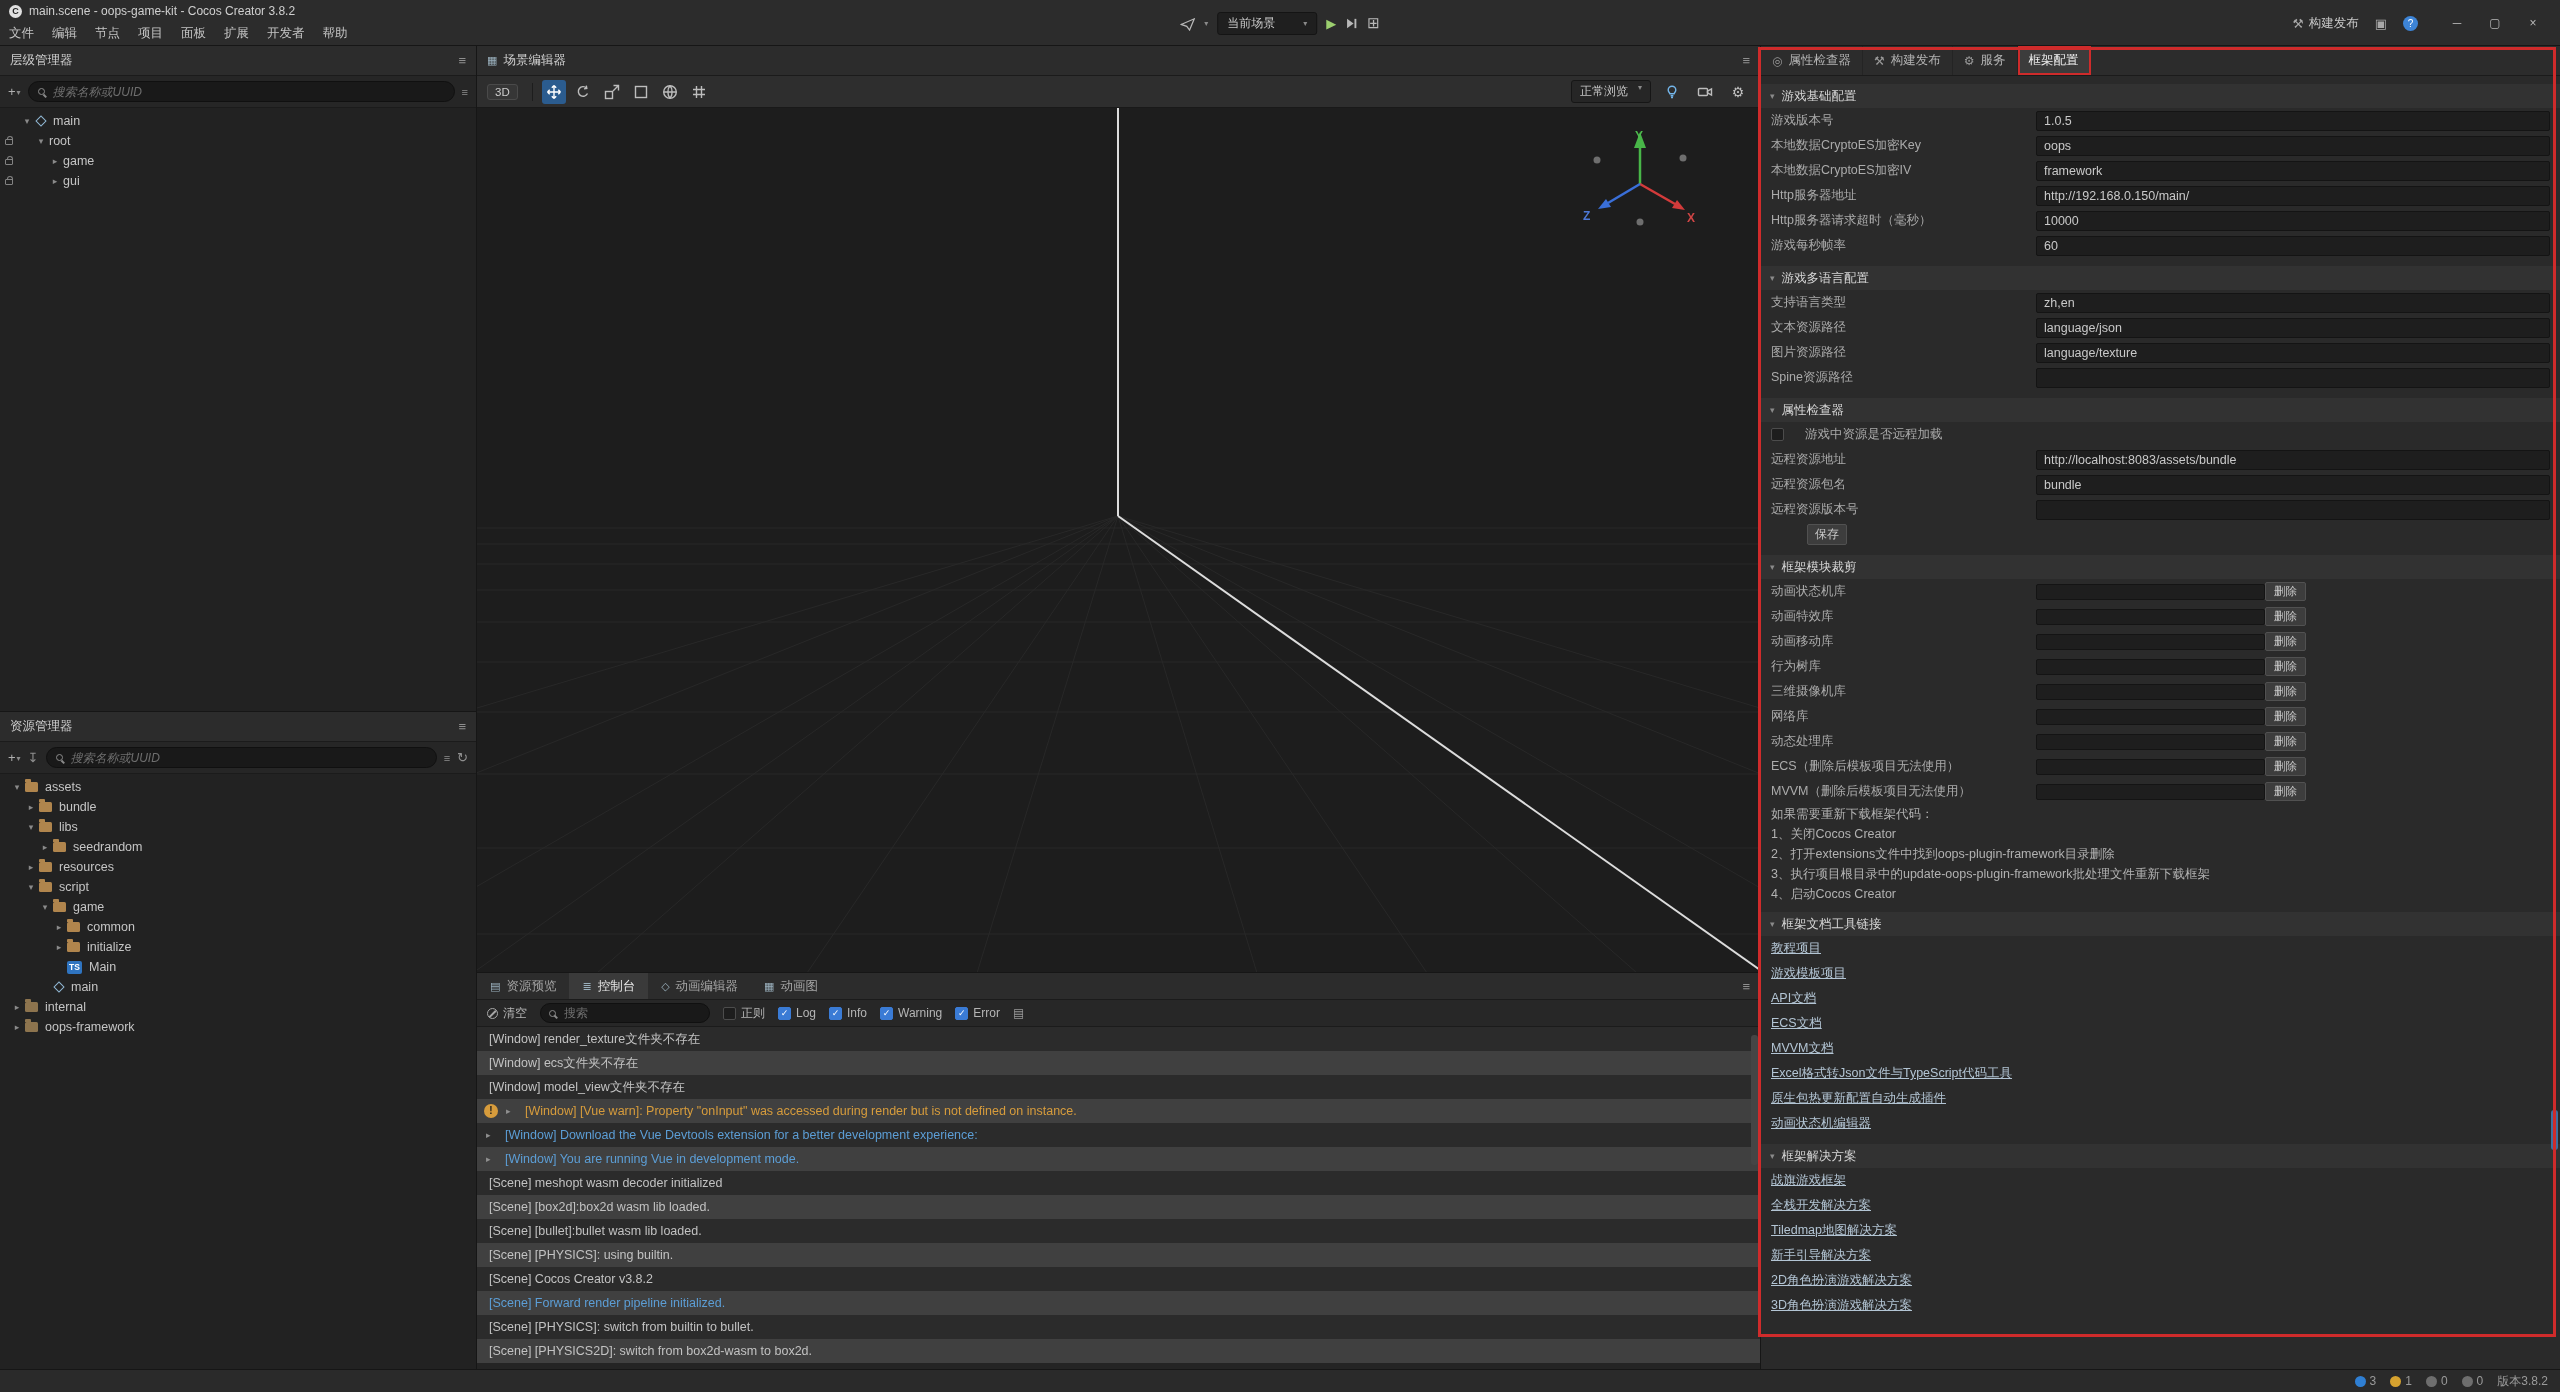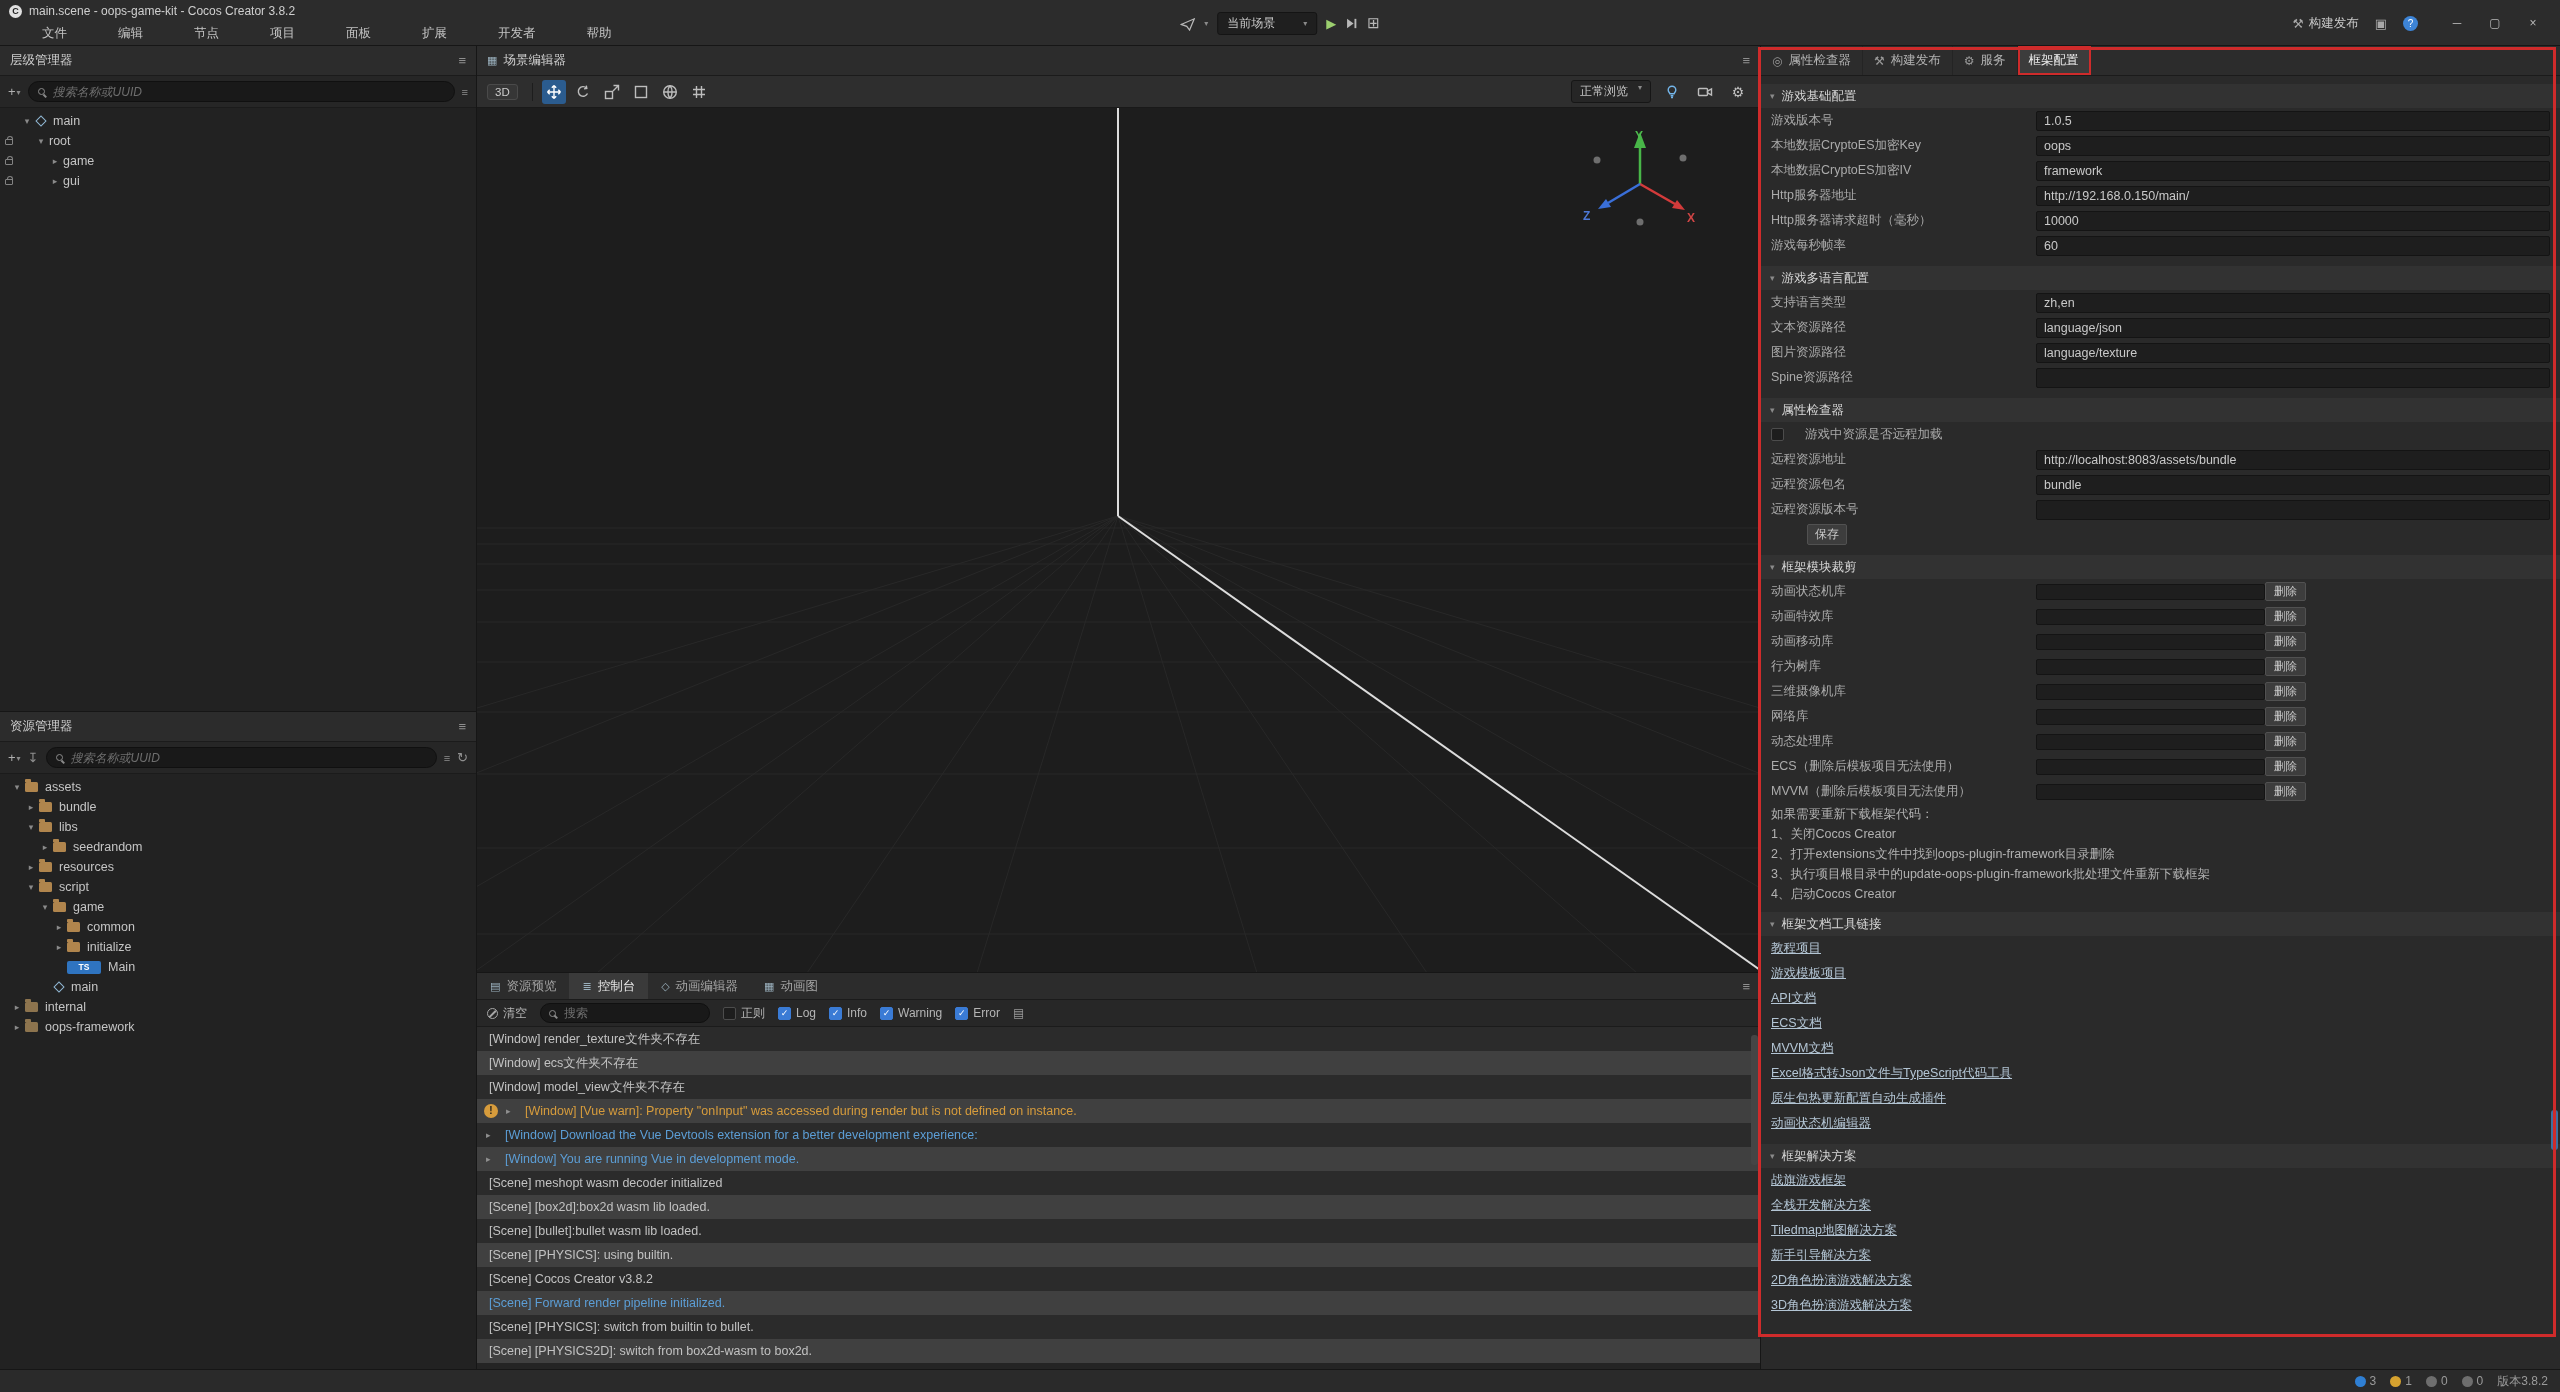--- a/index.html
+++ b/index.html
@@ -8,21 +8,21 @@
     width:2560px; height:1392px; overflow:hidden; position:relative;
     background:#242424; color:#c8c8c8;
     font-family:"Liberation Sans","DejaVu Sans",sans-serif; font-size:13px;
     user-select:none;
   }
   
   .header { height:46px; background:#2c2c2c; border-bottom:1px solid #161616; position:relative; }
   .title-row { display:flex; align-items:center; height:22px; padding-left:9px; gap:7px; font-size:12px; color:#cfcfcf; }
   .logo { width:13px; height:13px; border-radius:50%; background:#e0e0e0; color:#222; font-size:9px; font-weight:bold; display:flex; align-items:center; justify-content:center; }
   .menu-row { display:flex; align-items:center; height:23px; font-size:12.5px; color:#c4c4c4; }
-  .menu-item { padding:0 9px; cursor:default;margin-left:33px; }
+  .menu-item { padding:0 9px; cursor:default; }
   .center-controls { position:absolute; left:50%; top:0; transform:translateX(-50%); height:46px; display:flex; align-items:center; gap:9px; }
   .ctl-icon { color:#b8b8b8; display:flex; align-items:center; }
   .mini-caret { font-size:8px; color:#8a8a8a; }
   .scene-select { display:flex; align-items:center; gap:28px; background:#1f1f1f; border:1px solid #141414; border-radius:3px; padding:2px 9px; font-size:12px; color:#c8c8c8; }
   .play-btn { color:#9ccf6f; font-size:13px; }
   .right-controls { position:absolute; right:0; top:0; height:46px; display:flex; align-items:center; gap:16px; padding-right:8px; }
   .build-btn { display:flex; gap:5px; color:#c8c8c8; font-size:12.5px; align-items:center; }
   .glyph { color:#a8a8a8; }
   .help-circle { width:15px; height:15px; border-radius:50%; background:#3d84d6; color:#fff; font-size:10px; display:flex; align-items:center; justify-content:center; }
   .win-controls { display:flex; margin-left:4px; }
@@ -48,21 +48,21 @@
   .tree { flex:1; background:#222222; padding-top:3px; overflow:hidden; }
   .tree-row { height:20px; display:flex; align-items:center; position:relative; font-size:12.5px; color:#c5c5c5; white-space:nowrap; }
   .caret { width:14px; flex:none; font-size:9px; color:#8a8a8a; text-align:center; }
   .tree-label { margin-left:1px; }
   .lock { position:absolute; left:5px; top:8px; width:8px; height:6px; border:1px solid #828282; border-radius:1px; }
   .lock::before { content:''; position:absolute; top:-4px; left:1px; width:4px; height:3px; border:1px solid #828282; border-bottom:none; border-radius:3px 3px 0 0; }
   .icon-scene { width:8px; height:8px; border:1.5px solid #8fb6d2; transform:rotate(45deg); margin:0 7px 0 3px; flex:none; }
   .icon-folder { width:13px; height:10px; background:#b0854d; border-radius:1.5px; position:relative; margin:0 6px 0 1px; flex:none; }
   .icon-folder::before { content:''; position:absolute; top:-3px; left:0; width:6px; height:3px; background:#b0854d; border-radius:1px 1px 0 0; }
   .icon-folder.dark { background:#8d744e; } .icon-folder.dark::before { background:#8d744e; }
-  .icon-ts { width:34px; height:13px; background:#2f74c0; color:#fff; border-radius:2px; font-size:8.5px; font-weight:bold; display:flex; align-items:center; justify-content:center; margin:0 6px 0 1px; flex:none; }
+  .icon-ts { width:15px; height:13px; background:#2f74c0; color:#fff; border-radius:2px; font-size:8.5px; font-weight:bold; display:flex; align-items:center; justify-content:center; margin:0 6px 0 1px; flex:none; }
   
   .scene-panel { height:927px; display:flex; flex-direction:column; border-bottom:1px solid #161616; background:#1d1d1d; }
   .scene-header { height:30px; flex:none; background:#2c2c2c; border-bottom:1px solid #1b1b1b; display:flex; align-items:center; justify-content:space-between; padding:0 10px; }
   .scene-tab { display:flex; align-items:center; gap:6px; font-size:12.5px; color:#d0d0d0; }
   .tab-glyph { color:#9ab0bd; font-size:11px; }
   .scene-toolbar { height:32px; flex:none; background:#2e2e2e; border-bottom:1px solid #191919; display:flex; align-items:center; gap:5px; padding:0 10px; }
   .btn-3d { border:1px solid #4a4a4a; background:#363636; color:#ccc; border-radius:3px; font-size:11.5px; padding:1px 7px; margin-right:5px; }
   .tbtn { width:24px; height:24px; display:flex; align-items:center; justify-content:center; border-radius:3px; }
   .tbtn svg { stroke:#bdbdbd; fill:none; stroke-width:1.4; }
   .tbtn.active { background:#2b5c8f; }

